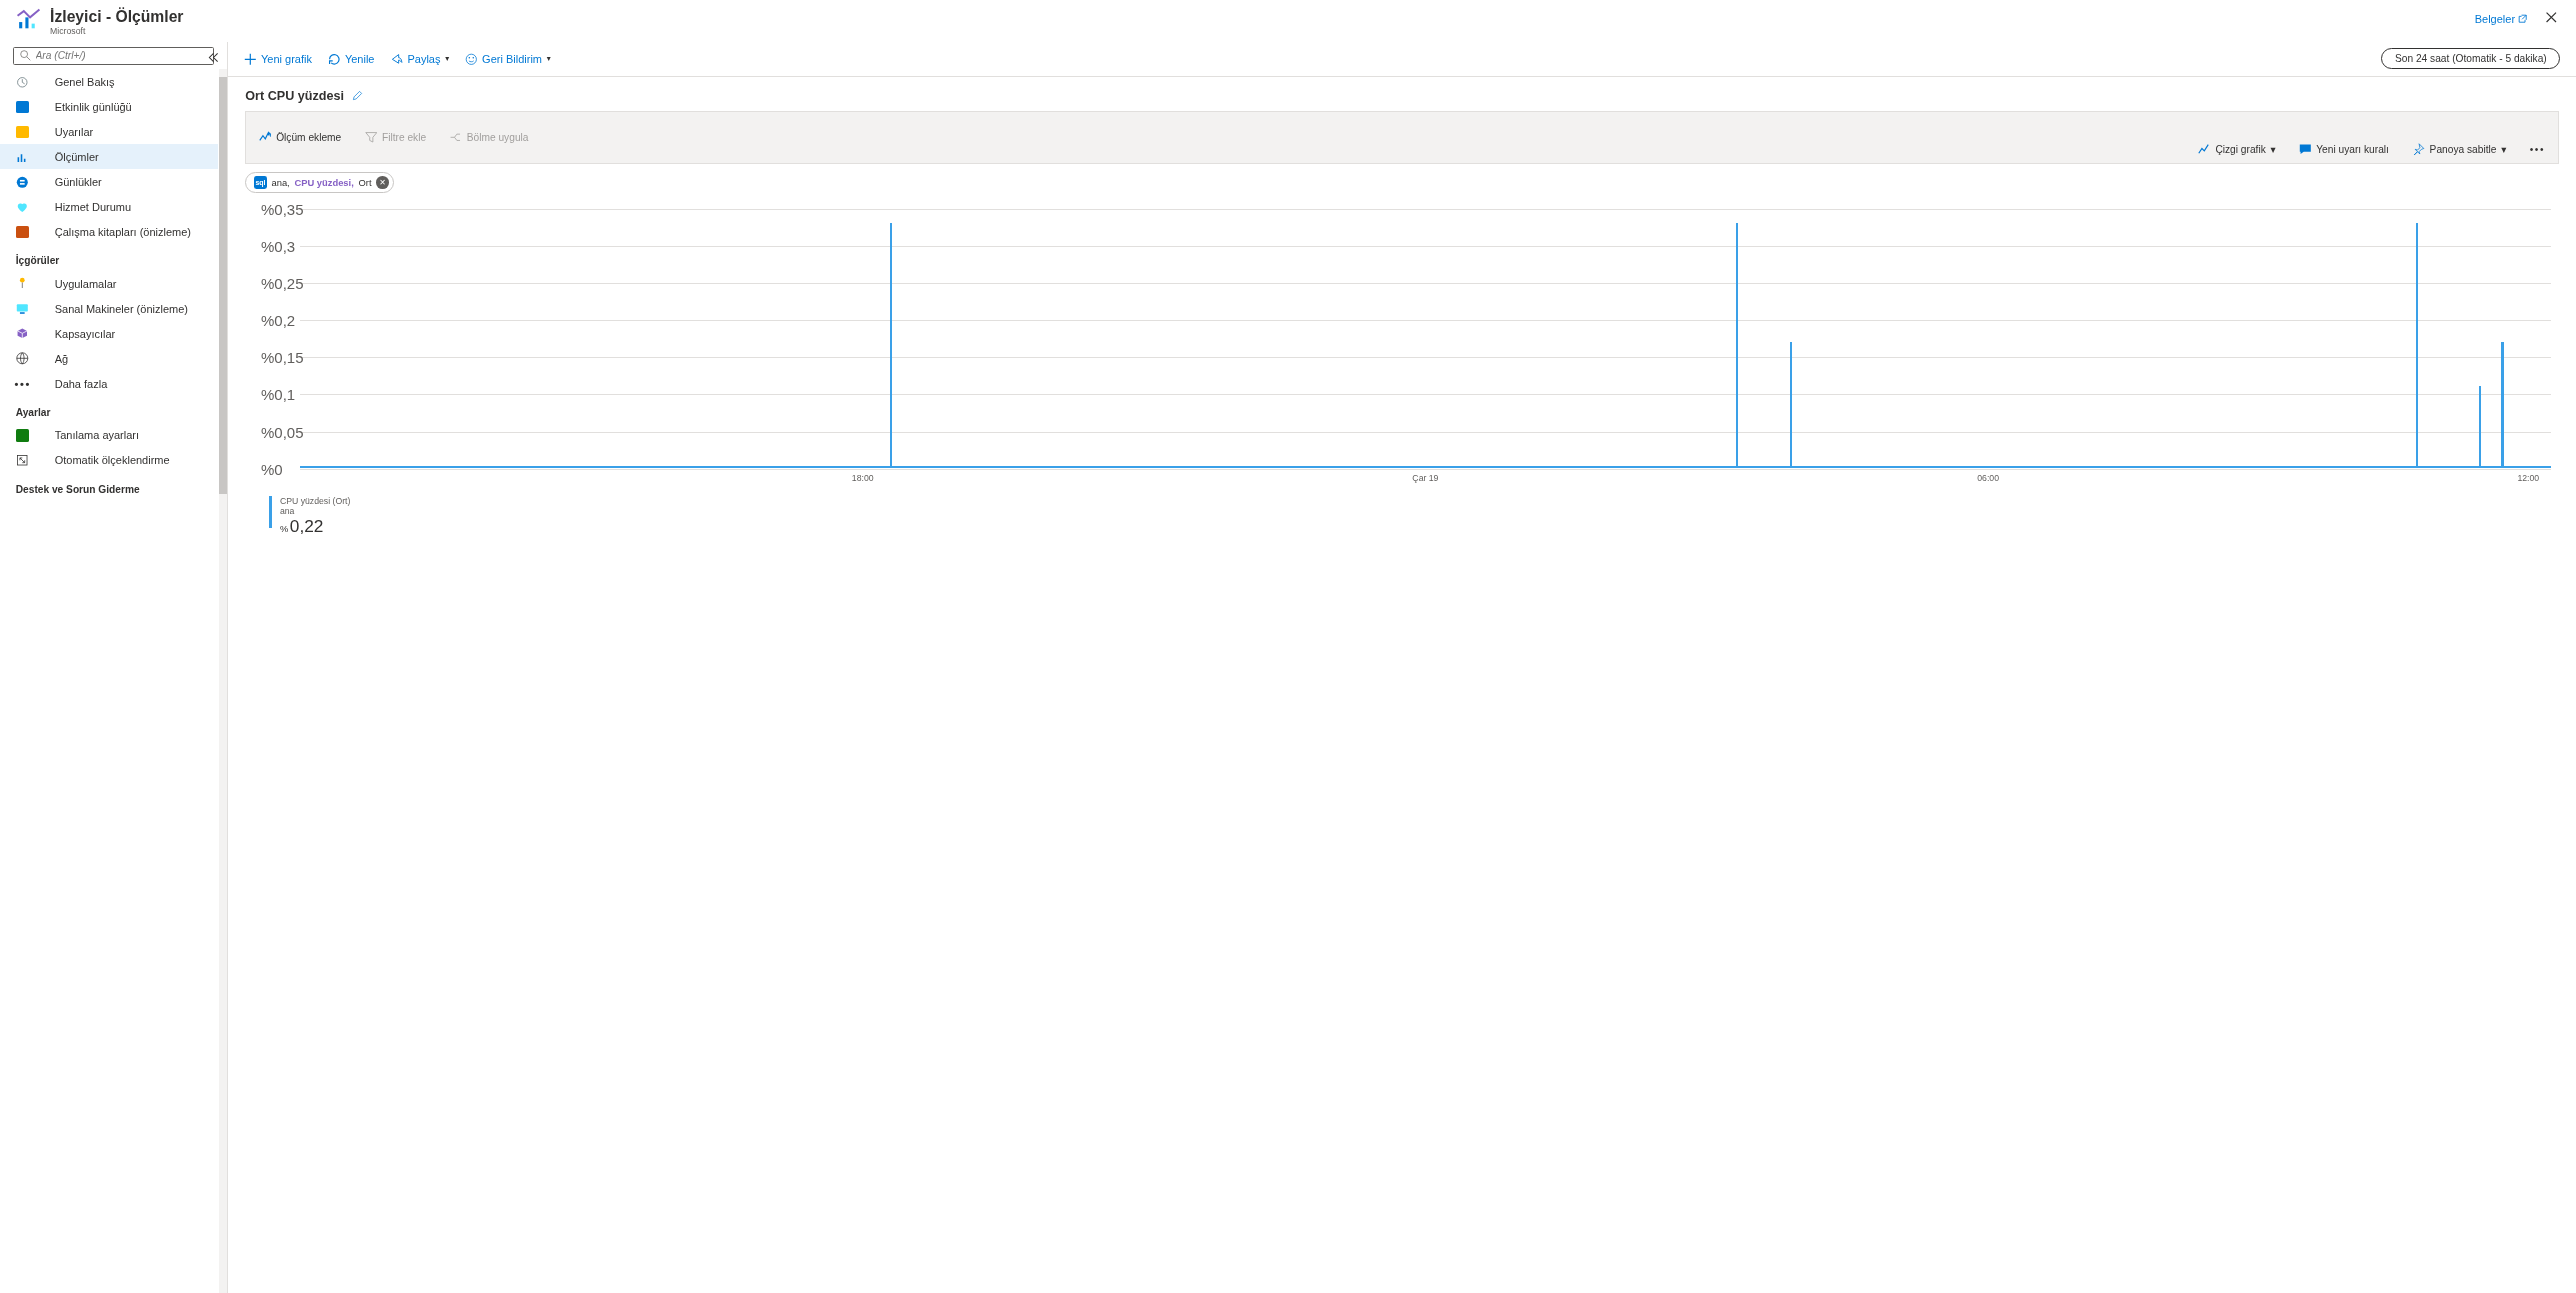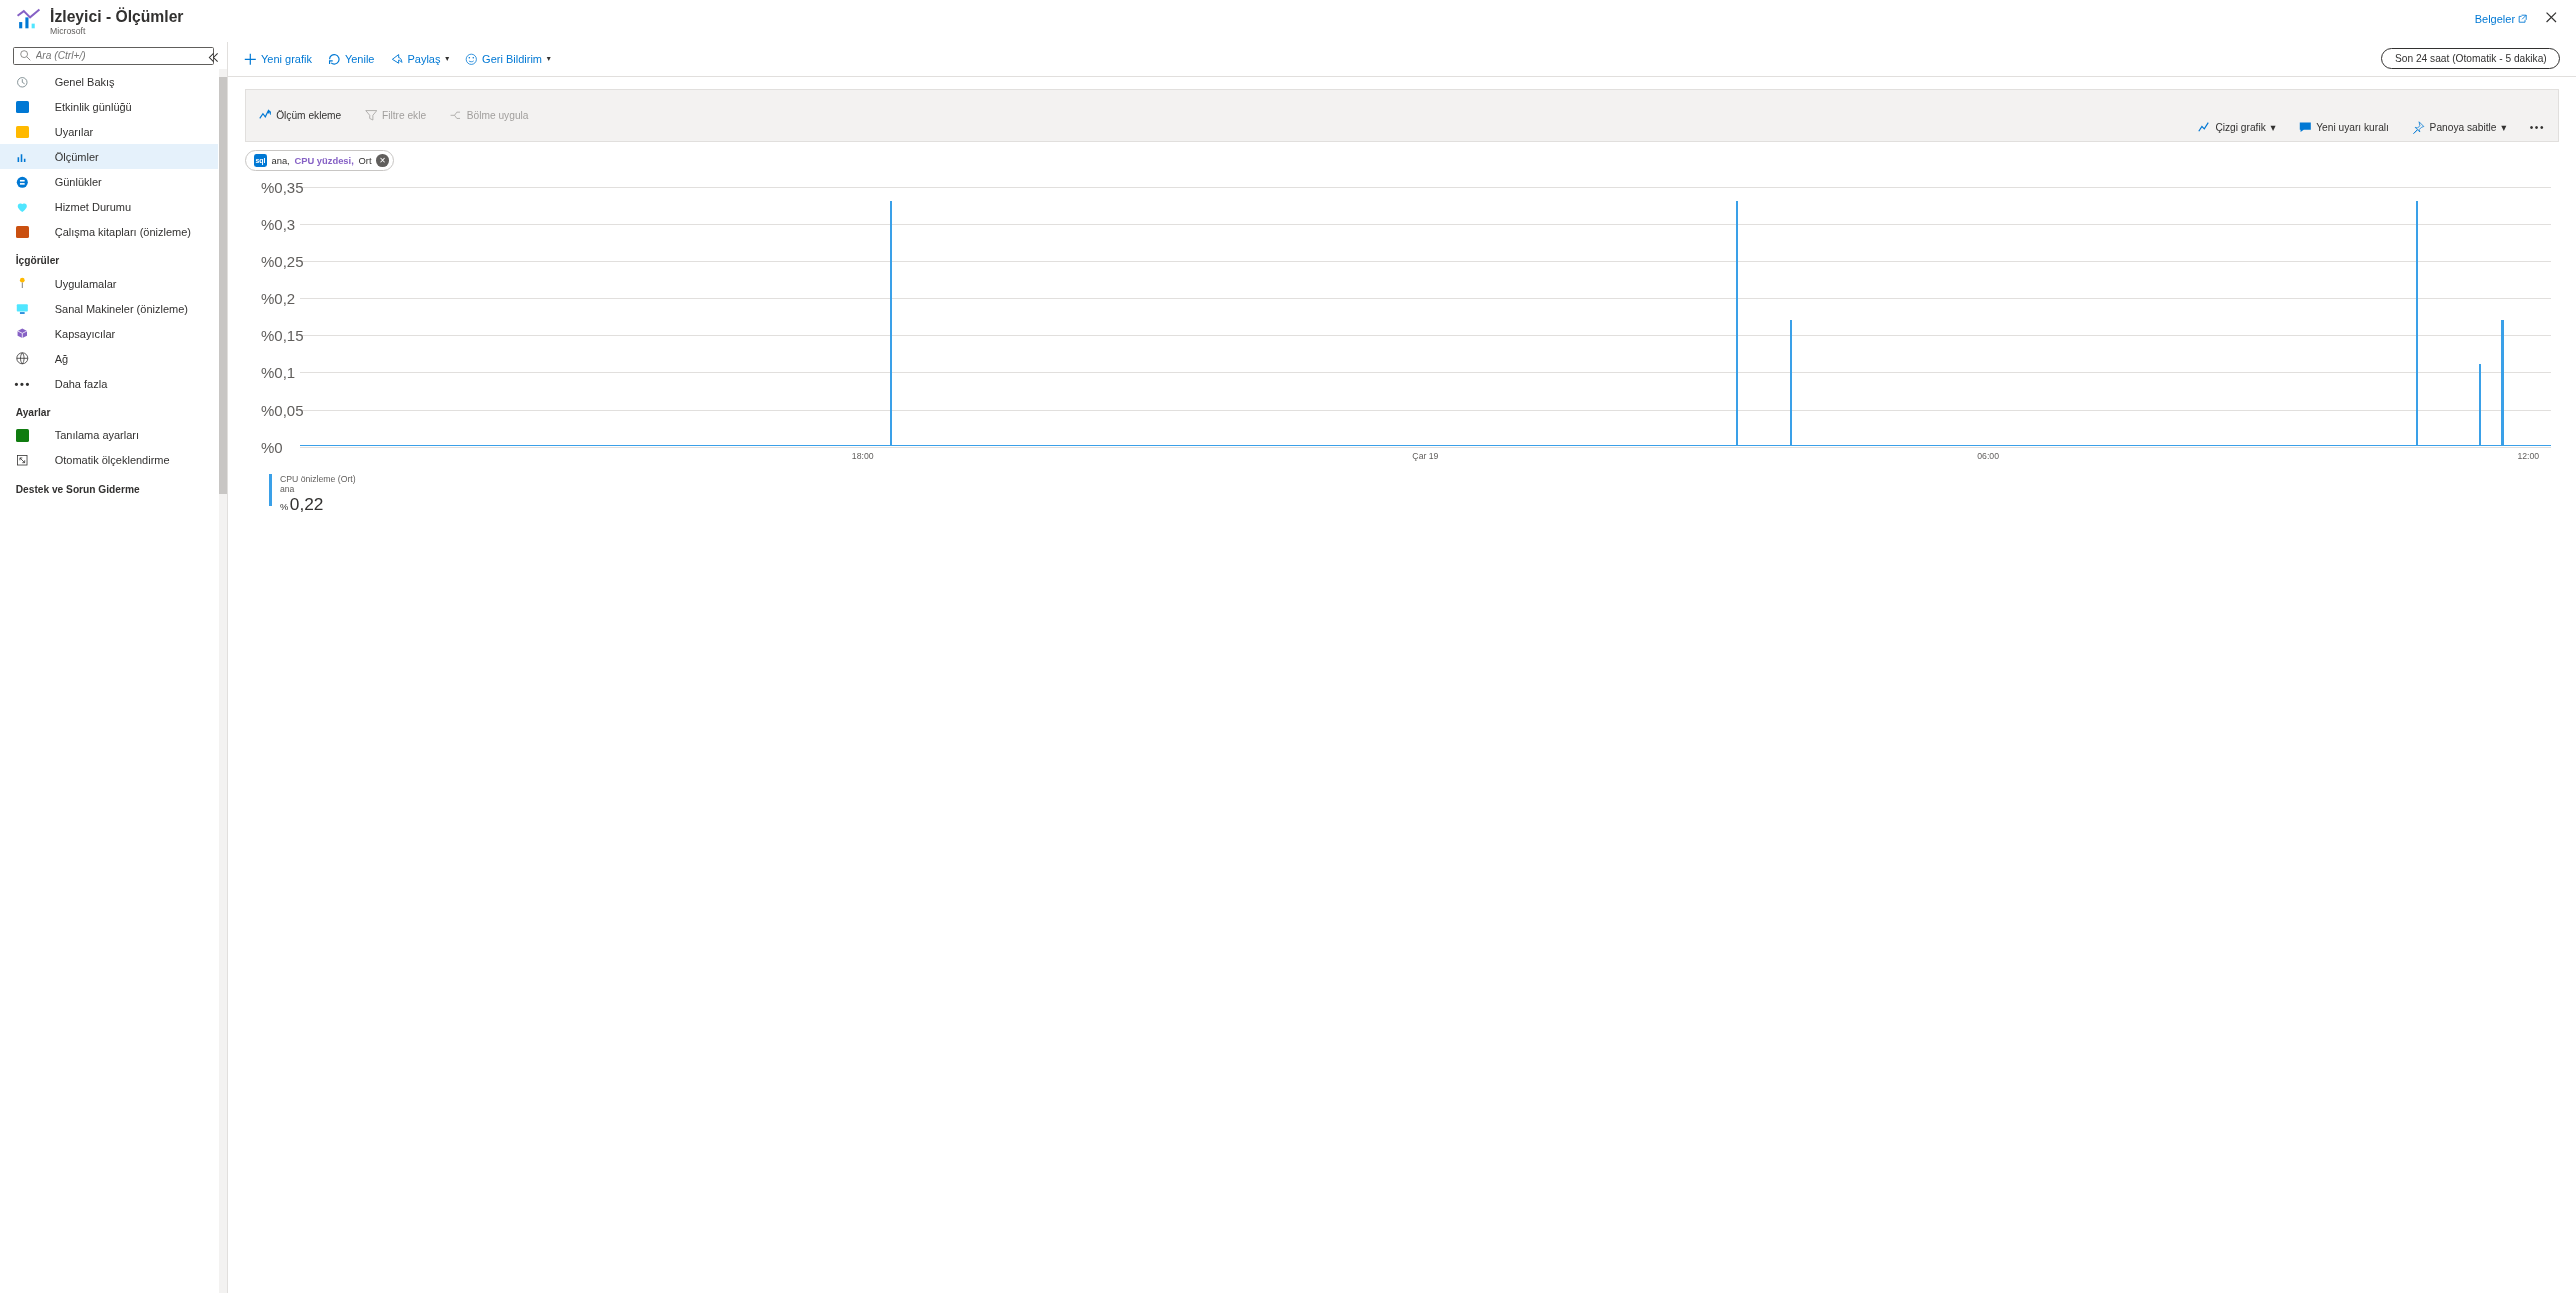--- a/index.html
+++ b/index.html
@@ -278,20 +278,28 @@
               <circle cx="10.5" cy="6" r="1" fill="#0078d4"></circle>
               <path d="M5 10c1 1.5 5 1.5 6 0" stroke="#0078d4" fill="none"></path>
             </svg>
           <span>Geri Bildirim</span>
           <span class="chev">▾</span>
         </div>
         <div class="time-range">Son 24 saat (Otomatik - 5 dakika)</div>
       </div>
 
       <div class="content">
+        <div class="chart-title-row">
+          <div class="chart-title">Ort CPU yüzdesi</div>
+          <span class="edit-pencil">
+            <svg width="11" height="11" viewBox="0 0 16 16">
+                <path d="M2 14l1-4 8-8 3 3-8 8-4 1z" stroke="#0078d4" fill="none"></path>
+              </svg>
+          </span>
+        </div>
 
         <div class="chart-toolbar">
           <div class="ct-btn">
             <svg width="12.6" height="12.6" viewBox="0 0 16 16" style="font-size:13px">
                 <path d="M1 12l4-6 3 4 4-8 3 5" stroke="#0078d4" fill="none" stroke-width="1.5"></path>
                 <circle cx="13" cy="4" r="2" fill="#0078d4"></circle>
                 <text x="13" y="6" font-size="5" fill="#fff" text-anchor="middle">+</text>
               </svg>
             <span>Ölçüm ekleme</span>
           </div>
@@ -375,21 +383,21 @@
             <div class="y-label" style="top: 148px;">%0,15</div>
             <div class="y-label" style="top: 111px;">%0,2</div>
             <div class="y-label" style="top: 74px;">%0,25</div>
             <div class="y-label" style="top: 37px;">%0,3</div>
             <div class="y-label" style="top: 0px;">%0,35</div>
           </div>
 
         <div class="legend">
           <div class="legend-bar"></div>
           <div>
-            <div class="legend-text">CPU önizleme (Ort)</div>
+            <div class="legend-text">CPU yüzdesi (Ort)</div>
             <div class="legend-text">ana</div>
             <div class="legend-value"><span class="pct">%</span><span>0,22</span></div>
           </div>
         </div>
       </div>
     </div>
   </div>
 </div>
 
 

